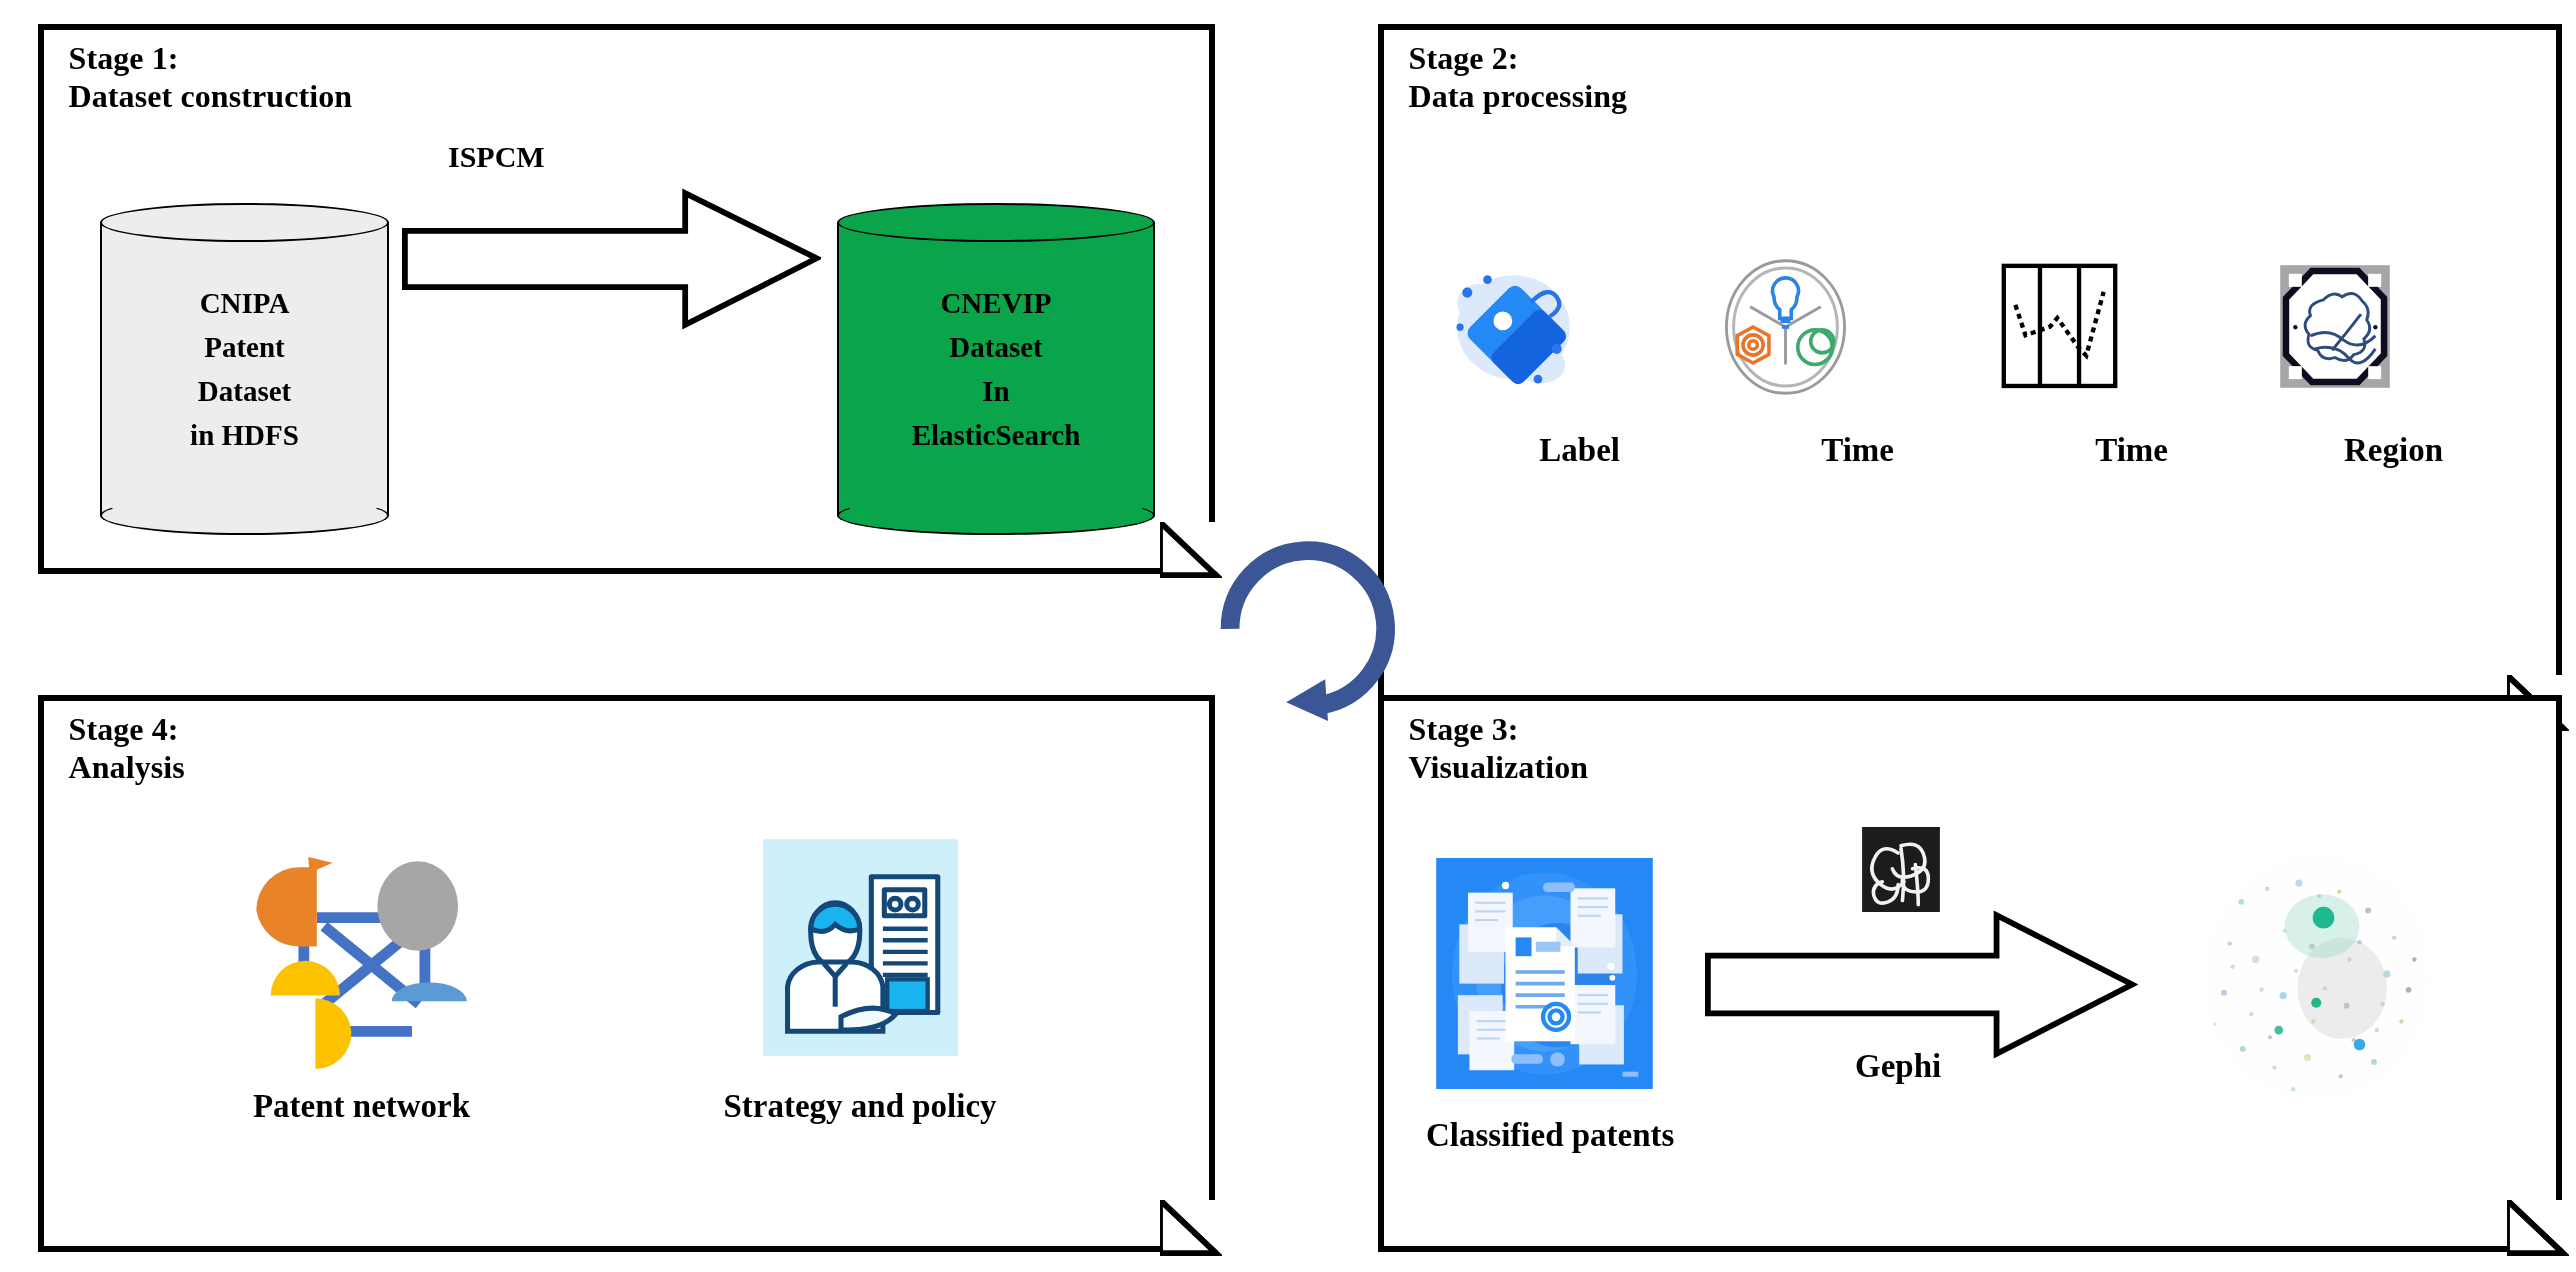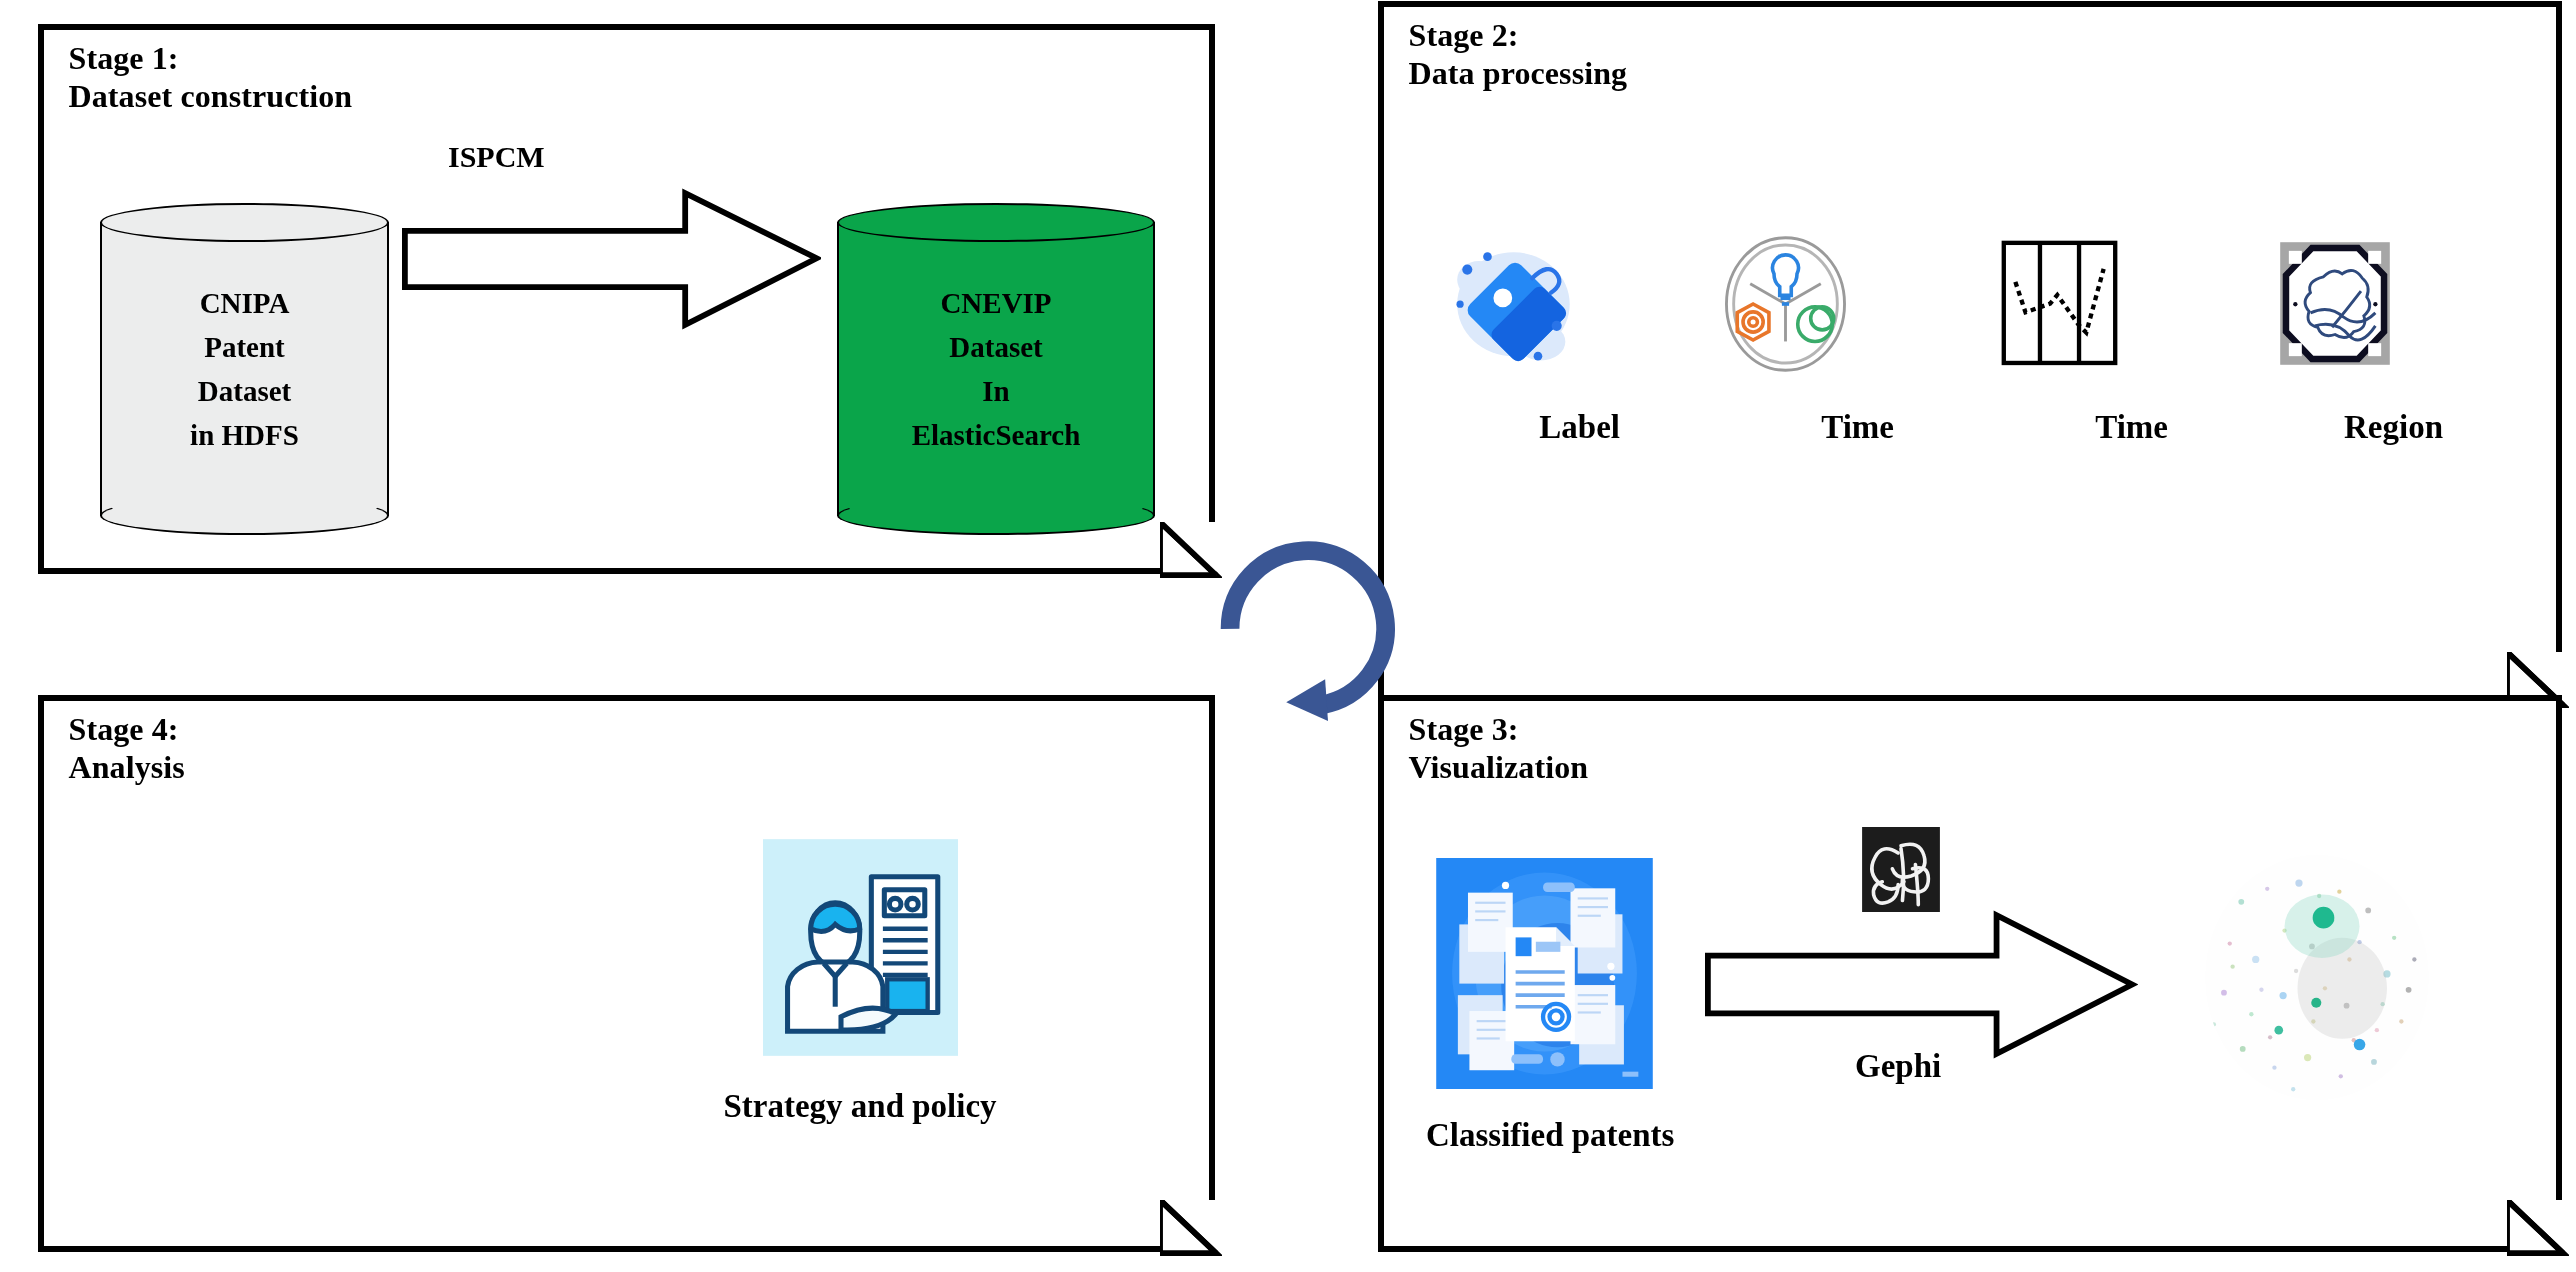--- a/index.html
+++ b/index.html
@@ -6,21 +6,21 @@
   body{width:2576px;height:1272px;position:relative;overflow:hidden;
        font-family:"Liberation Serif","DejaVu Serif",serif;color:#000;}
 
   
   .panel{position:absolute;background:#fff;border:6.5px solid #000;box-sizing:border-box;}
   .panel .fold{position:absolute;right:-6.5px;bottom:-6.5px;width:56px;height:53px;
                background:#fff;overflow:visible;}
   .panel .fold svg{position:absolute;left:0;top:0;}
 
   #panel-stage1{left:38px;  top:24px;  width:1177px; height:550px;}
-  #panel-stage2{left:1378px;top:1px;  width:1184px; height:703px;}
+  #panel-stage2{left:1378px;top:24px;  width:1184px; height:703px;}
   #panel-stage4{left:38px;  top:695px; width:1177px; height:557px;}
   #panel-stage3{left:1378px;top:695px; width:1184px; height:557px;}
 
   .stage-title{position:absolute;left:24.5px;top:10px;font-weight:bold;
                font-size:32px;line-height:1.18;letter-spacing:0.1px;}
   .stage-title .l2{display:block;}
 
   
   .cyl{position:absolute;}
   .cyl .body{position:absolute;left:0;top:19px;width:100%;height:calc(100% - 38px);
@@ -219,20 +219,41 @@
   </svg>
 </div>
 
 <div class="panel" id="panel-stage4">
 
   <div class="stage-title">
     <span>Stage 4:</span>
     <span class="l2">Analysis</span>
   </div>
 
+  <div class="item4" style="left:166px;top:130px;width:303px;">
+    <div style="height:238px;">
+      <svg width="245" height="238" viewBox="0 0 340 330">
+        <g stroke="#4472c4" stroke-width="15" stroke-linecap="butt">
+          <line x1="108" y1="120" x2="208" y2="120"></line>
+          <line x1="90" y1="140" x2="90" y2="222"></line>
+          <line x1="258" y1="140" x2="258" y2="222"></line>
+          <line x1="118" y1="132" x2="250" y2="240"></line>
+          <line x1="250" y1="132" x2="118" y2="240"></line>
+          <line x1="140" y1="278" x2="240" y2="278"></line>
+        </g>
+        <path d="M24 110 a60 60 0 0 1 60 -60 l24 0 l0 110 l-24 0 a60 60 0 0 1 -60 -50 z" fill="#e8832a"></path>
+        <polygon points="96,36 130,44 98,58" fill="#e8832a"></polygon>
+        <ellipse cx="248" cy="104" rx="56" ry="62" fill="#a6a6a6"></ellipse>
+        <path d="M44 228 a48 48 0 0 1 96 0 z" fill="#fcc200"></path>
+        <path d="M106 232 l0 98 a50 50 0 0 0 50 -50 a50 50 0 0 0 -50 -48 z" fill="#fcc200"></path>
+        <path d="M212 236 a52 26 0 0 1 104 0 z" fill="#5b9bd5"></path>
+      </svg>
+    </div>
+    <div class="cap">Patent network</div>
+  </div>
 
   <div class="item4" style="left:650px;top:124px;width:332px;">
     <div style="height:244px;display:flex;align-items:center;justify-content:center;">
       <svg width="195" height="217" viewBox="0 0 270 300">
         <rect x="0" y="0" width="270" height="300" fill="#cdf0fa"></rect>
         <g fill="none" stroke="#134878" stroke-width="7" stroke-linejoin="round">
           <rect x="150" y="52" width="92" height="188" fill="#ffffff"></rect>
           <rect x="168" y="70" width="56" height="36" fill="#ffffff"></rect>
         </g>
         <g stroke="#134878" stroke-width="7">

